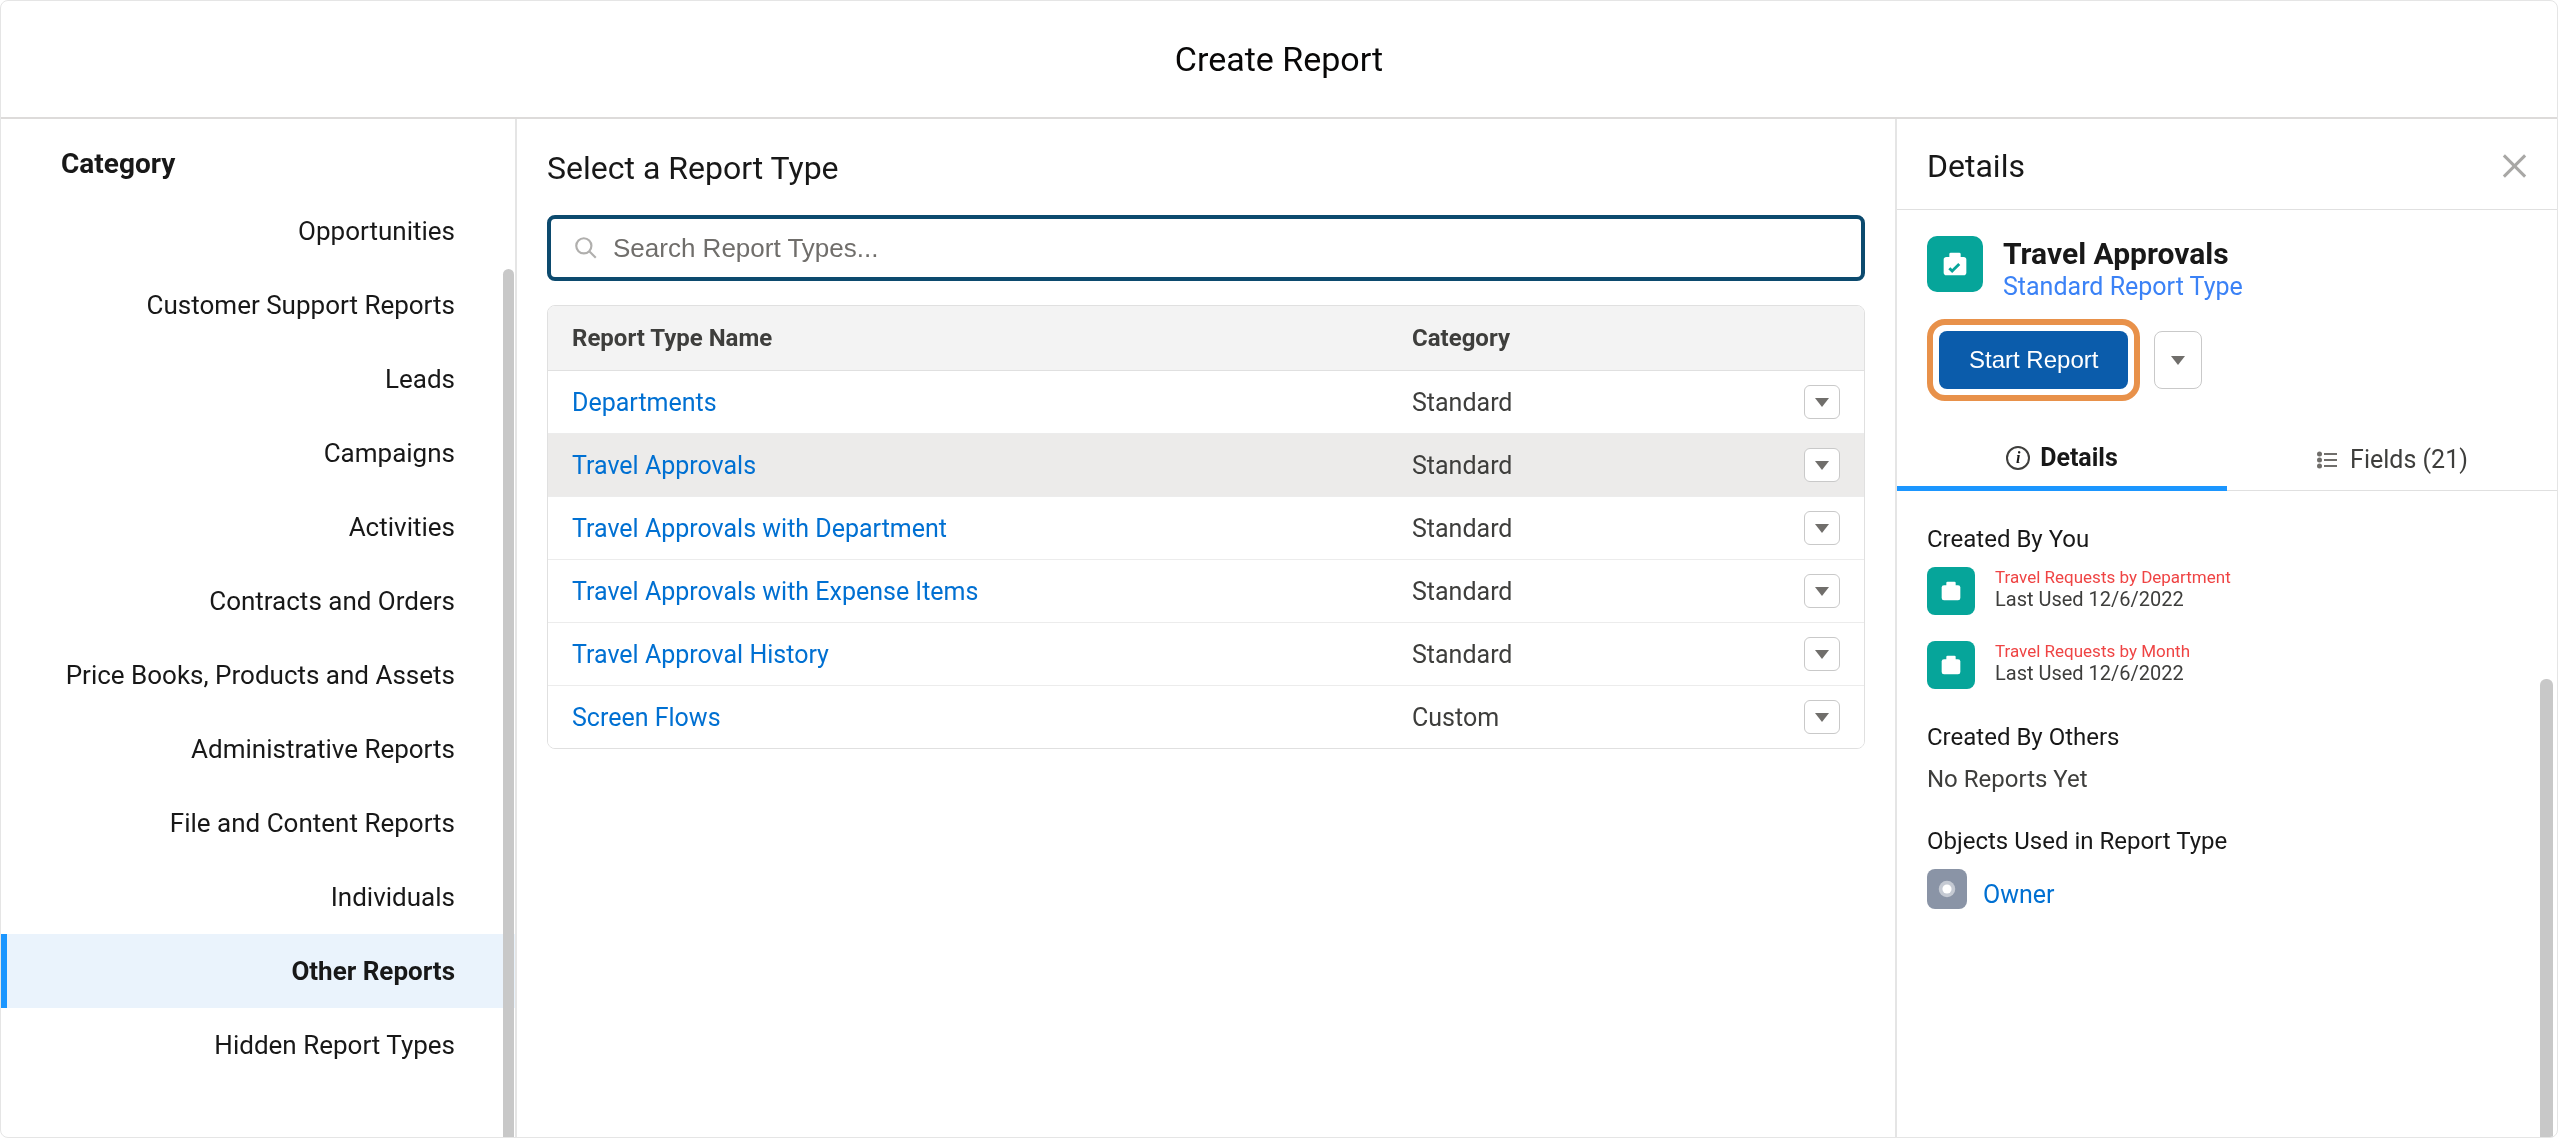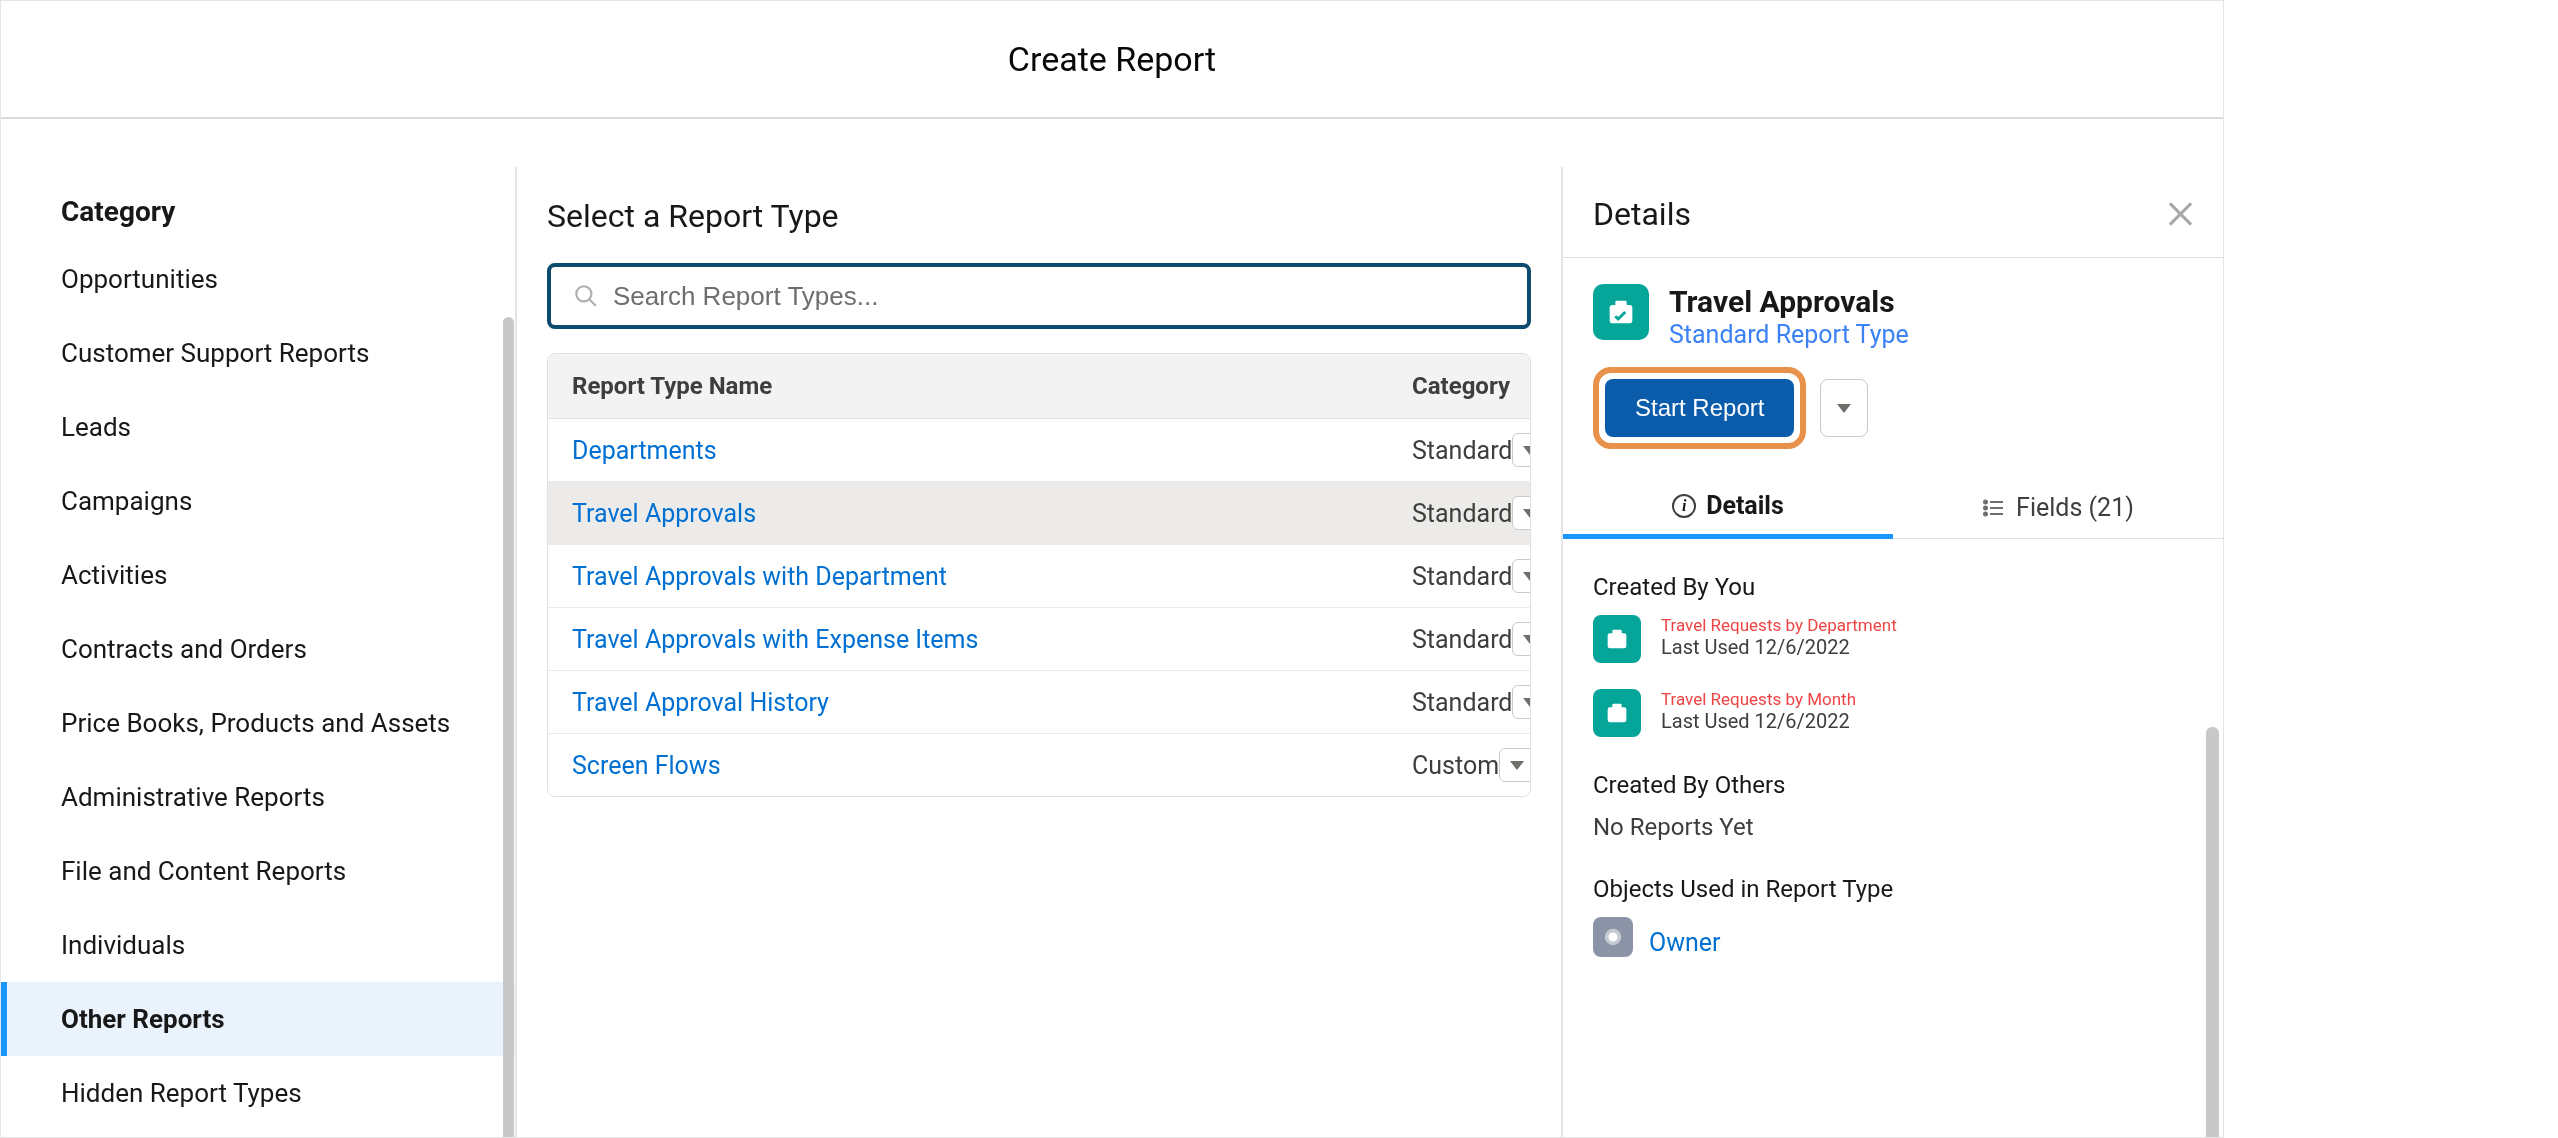--- a/index.html
+++ b/index.html
@@ -1,28 +1,28 @@
 <!DOCTYPE html>
 <html><head>
 <meta charset="utf-8">
 <style>
   * { box-sizing: border-box; margin: 0; padding: 0; }
   html, body { height: 100%; font-family: -apple-system, BlinkMacSystemFont, "Segoe UI", Roboto, "Helvetica Neue", Arial, sans-serif; color:#181818; background:#fff; }
   body { width:2558px; height:1138px; transform-origin: top left; }
 
-  .modal { width:2224px; height:1138px; display:flex; flex-direction:column; border:1px solid #e5e5e5; border-radius:0; overflow:hidden;gap:48px; }
+  .modal { width:2558px; height:1138px; display:flex; flex-direction:column; border:1px solid #e5e5e5; border-radius:8px; overflow:hidden; }
   .modal-header { height:118px; display:flex; align-items:center; justify-content:center; border-bottom:2px solid #dddbda; }
   .modal-title { font-size:34px; font-weight:400; color:#080707; }
 
   .modal-body { flex:1; display:flex; min-height:0; }
 
   
   .sidebar { width:516px; border-right:2px solid #e5e5e5; padding:28px 0 0 0; position:relative; overflow:hidden; }
   .sidebar-heading { font-size:28px; font-weight:700; padding:0 60px 14px 60px; }
-  .sidebar-list { list-style:none; }
+  .sidebar-list { list-style:none;text-align:right; }
   .sidebar-item { font-size:26px; padding:22px 60px; cursor:pointer; color:#181818; }
   .sidebar-item.selected { background:#eaf3fc; font-weight:700; border-left:6px solid #1b96ff; padding-left:54px; }
   .sidebar-scroll { position:absolute; top:150px; right:1px; width:11px; height:900px; background:#c8c8c8; border-radius:6px; }
 
   
   .center { flex:1; padding:30px 30px 0 30px; border-right:2px solid #e5e5e5; overflow:hidden; }
   .center-title { font-size:32px; font-weight:400; margin-bottom:28px; }
   .search-wrap { border:4px solid #0c4a6e; border-radius:8px; height:66px; display:flex; align-items:center; padding:0 22px; gap:14px; margin-bottom:24px; }
   .search-wrap input { border:none; outline:none; font-size:26px; flex:1; background:transparent; color:#3e3e3c; }
   .search-wrap input::placeholder { color:#706e6b; }

